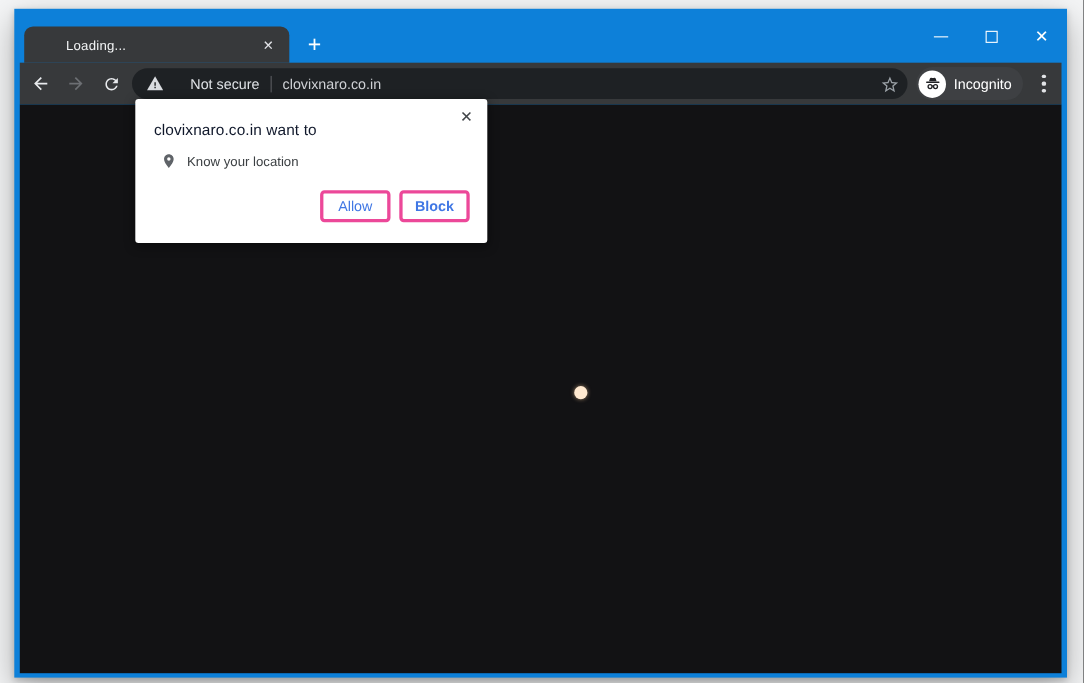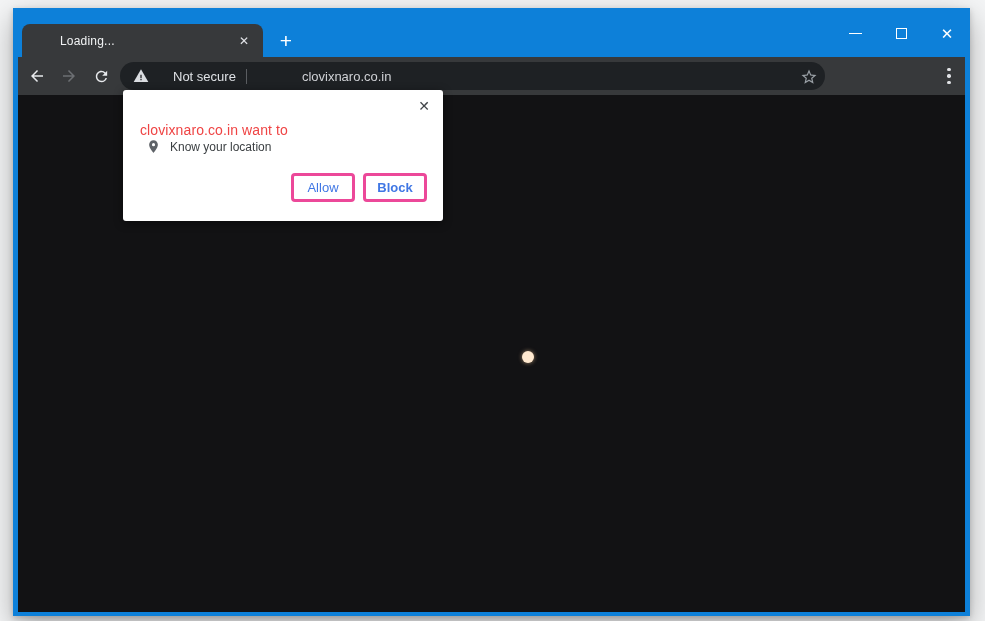--- a/index.html
+++ b/index.html
@@ -67,21 +67,21 @@
   .nav-fwd { left: 38px; }
   .nav-reload { left: 70px; }
   .omnibox {
     position: absolute; left: 102px; top: 5px; width: 705px; height: 28px;
     background: #1e2124; border-radius: 14px;
     display: flex; align-items: center; padding-left: 13px; cursor: text;
   }
   .sec-chip { display: flex; align-items: center; gap: 24px; cursor: pointer; }
   .sec-label { font-size: 13px; color: #dee1e5; }
   .omni-sep { width: 1px; height: 15px; background: #5a5d61; margin: 0 10px; }
-  .omni-url { font-size: 13px; color: #cfd1d5; margin-left: 45px; }
+  .omni-url { font-size: 13px; color: #cfd1d5; }
   .star-btn {
     position: absolute; right: 7px; top: 5px; width: 19px; height: 19px;
     display: flex; align-items: center; justify-content: center; cursor: pointer;
   }
   .incognito-badge {
     position: absolute; left: 815px; top: 4px; height: 30px;
     display: flex; align-items: center; gap: 7px; padding: 0 10px 0 2px;
     background: #3e4043; border-radius: 15px;
   }
   .incog-circle {
@@ -130,22 +130,22 @@
     background: #ffffff; border-radius: 3px;
     box-shadow: 0 2px 10px rgba(0,0,0,.45);
     z-index: 10;
   }
   .popup-close {
     position: absolute; right: 9px; top: 6px; width: 20px; height: 20px;
     display: flex; align-items: center; justify-content: center;
     color: #414549; font-size: 14px; cursor: pointer;
   }
   .popup-title {
-    position: absolute; left: 17px; top: 32px;
-    font-size: 14px; color: #ef4444; letter-spacing: .1px;
+    position: absolute; left: 17px; top: 20px;
+    font-size: 14px; color: #0f172a; letter-spacing: .1px;
   }
   .popup-row {
     position: absolute; left: 23px; top: 48px;
     display: flex; align-items: center; gap: 9px;
   }
   .popup-request { font-size: 12px; color: #3c4043; }
   .popup-buttons {
     position: absolute; left: 0; top: 83px; width: 100%; height: 29px;
   }
   .popup-btn {
@@ -222,20 +222,32 @@
       <span class="omni-url">clovixnaro.co.in</span>
       <div class="star-btn">
         <span>
           <svg width="18" height="18" viewBox="0 0 24 24">
               <path d="M22 9.24l-7.19-.62L12 2 9.19 8.63 2 9.24l5.46 4.73L5.82 21 12 17.27 18.18 21l-1.63-7.03L22 9.24zM12 15.4l-3.76 2.27 1-4.28-3.32-2.88 4.38-.38L12 6.1l1.71 4.04 4.38.38-3.32 2.88 1 4.28L12 15.4z" fill="#9aa0a6"></path>
             </svg>
         </span>
       </div>
     </div>
 
+    <div class="incognito-badge">
+      <span class="incog-circle">
+        <svg width="18" height="18" viewBox="0 0 24 24">
+          <path d="M7.4 9.3l1-3.2c.24-.78 1.03-1.25 1.83-1.09l.87.17c.6.12 1.2.12 1.8 0l.87-.17c.8-.16 1.59.31 1.83 1.09l1 3.2z" fill="#202124"></path>
+          <rect x="3.8" y="9.6" width="16.4" height="1.8" rx="0.9" fill="#202124"></rect>
+          <circle cx="8.7" cy="15.6" r="2.4" fill="none" stroke="#202124" stroke-width="1.6"></circle>
+          <circle cx="15.3" cy="15.6" r="2.4" fill="none" stroke="#202124" stroke-width="1.6"></circle>
+          <path d="M10.8 15.2c.75-.55 1.65-.55 2.4 0" fill="none" stroke="#202124" stroke-width="1.3"></path>
+        </svg>
+      </span>
+      <span class="incog-label">Incognito</span>
+    </div>
 
     <div class="menu-btn">
       <span class="menu-dot"></span>
       <span class="menu-dot"></span>
       <span class="menu-dot"></span>
     </div>
   </div>
 
   <div class="content">
     <div class="spinner">

